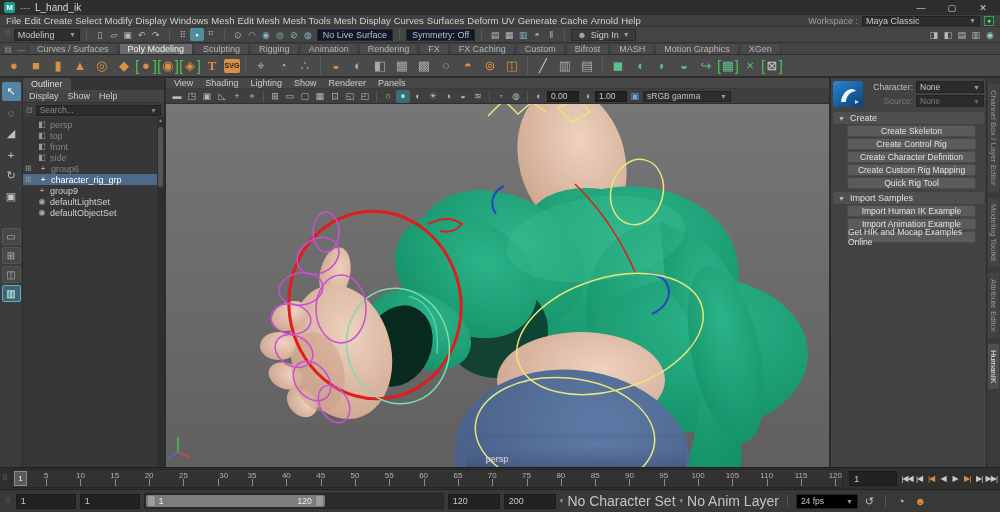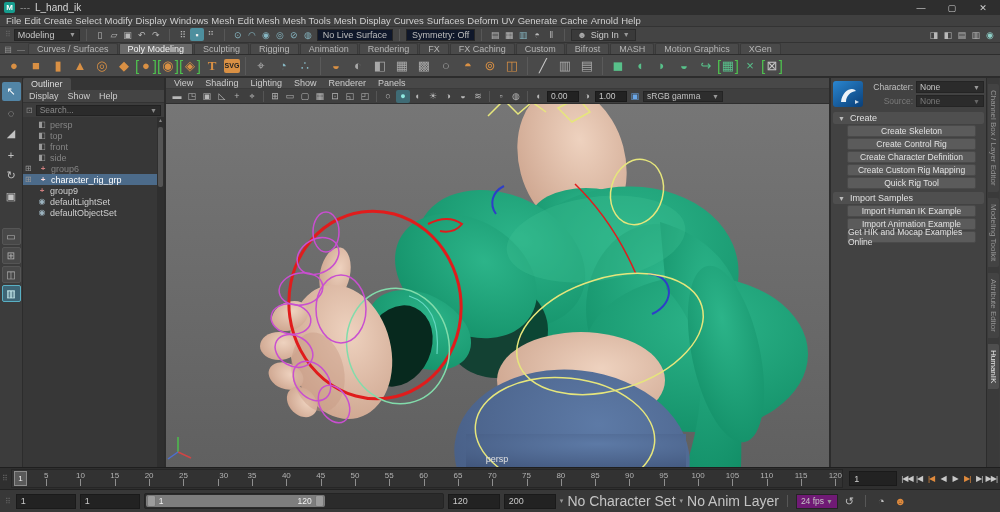--- a/index.html
+++ b/index.html
@@ -69,21 +69,21 @@
   
   #viewport{width:665px;display:flex;flex-direction:column;border-right:2px solid #2c2c2c}
   #vp-menus{height:11px;background:#484848;display:flex;gap:12px;align-items:center;padding:0 8px;border-bottom:1px solid #3a3a3a}
   #vp-menus span{font-size:9px;color:#ccc}
   #vp-icons{height:15px;background:#3f3f3f;display:flex;align-items:center;padding:0 4px;gap:1px;border-bottom:1px solid #2f2f2f}
   .vicon{width:14px;height:13px;display:flex;align-items:center;justify-content:center;font-size:9px;color:#b8b8b8}
   .vicon.active{background:#3f6b75;color:#8fe8e0;border-radius:2px}
   .vicon.blue{color:#6aa7e8}
   .vpsep{width:1px;height:11px;background:#2e2e2e;border-right:1px solid #555;margin:0 3px}
   .vfield{width:32px;height:11px;background:#222;border:1px solid #1a1a1a;color:#c8c8c8;font-size:8.5px;display:flex;align-items:center;padding:0 3px}
-  #vp-colorspace{width:80px;height:11px;background:#2d2d2d;border:1px solid #242424;color:#c0c0c0;font-size:8.5px;display:flex;align-items:center;justify-content:space-between;padding:0 3px}
+  #vp-colorspace{width:88px;height:11px;background:#2d2d2d;border:1px solid #242424;color:#c0c0c0;font-size:8.5px;display:flex;align-items:center;justify-content:space-between;padding:0 3px}
   #scene{flex:1;position:relative;overflow:hidden}
   #scene svg{display:block}
   
   #humanik{width:156px;background:#424242;display:flex;flex-direction:column;padding:3px 2px;gap:2px;border-right:1px solid #2c2c2c}
   #hik-head{display:flex;gap:4px}
   #hik-logo{width:30px;height:26px;border-radius:3px;background:linear-gradient(145deg,#2a86d0,#0a3f78);position:relative;flex-shrink:0}
   #hik-rows{flex:1;display:flex;flex-direction:column;gap:2px}
   .hik-row{display:flex;align-items:center;gap:3px;height:12px}
   .hik-label{width:46px;text-align:right;font-size:8.5px;color:#c0c0c0}
   .hik-label.dim,.hik-select.dim{color:#7a7a7a}
@@ -108,21 +108,21 @@
   
   #rangebar{height:23px;background:#383838;display:flex;align-items:center;padding:0 3px;gap:4px;border-top:1px solid #222}
   .rfield{width:60px;height:15px;background:#222;border:1px solid #1a1a1a;color:#c8c8c8;font-size:9px;display:flex;align-items:center;padding:0 4px}
   .rfield.sm{width:52px}
   #range-track{width:300px;height:16px;background:#2b2b2b;border:1px solid #242424;border-radius:2px;position:relative;flex-shrink:0}
   #range-inner{position:absolute;left:1px;top:1px;bottom:1px;width:60%;background:#7d7d7d;border-radius:2px;display:flex;align-items:center;justify-content:space-between;color:#f0f0f0;font-size:8.5px}
   .rhandle{width:9px;height:12px;background:#9c9c9c;border:1px solid #777;border-radius:2px;margin:0 1px}
   #range-inner .lbl{padding:0 2px}
   .rb-label{font-size:14px;color:#c4c4c4;white-space:nowrap}
   .tri-sm{font-size:7px;color:#999}
-  #fps-select{width:42px;height:15px;background:#701a75;border:1px solid #242424;color:#c4c4c4;font-size:8.5px;display:flex;align-items:center;justify-content:space-between;padding:0 4px}
+  #fps-select{width:62px;height:15px;background:#000000;border:1px solid #242424;color:#c4c4c4;font-size:8.5px;display:flex;align-items:center;justify-content:space-between;padding:0 4px}
   .rb-icon{width:15px;height:15px;display:flex;align-items:center;justify-content:center;color:#c0c0c0;font-size:11px}
   .rb-icon.orange{color:#e08a3c}
 </style>
 </head>
 <body>
 
 <div id="titlebar">
   <div id="maya-logo">M</div>
   <span style="color:#8a8a8a">---</span>
   <span>L_hand_ik</span>
@@ -147,20 +147,28 @@
       <div class="menu-item">Mesh Display</div>
       <div class="menu-item">Curves</div>
       <div class="menu-item">Surfaces</div>
       <div class="menu-item">Deform</div>
       <div class="menu-item">UV</div>
       <div class="menu-item">Generate</div>
       <div class="menu-item">Cache</div>
       <div class="menu-item">Arnold</div>
       <div class="menu-item">Help</div>
     </div>
+  <div id="workspace">
+    <span>Workspace :</span>
+    <div id="workspace-select">
+      <span>Maya Classic</span>
+        <span style="font-size:7px;color:#999">▼</span>
+    </div>
+    <div id="workspace-lock">●</div>
+  </div>
 </div>
 
 <div id="statusline">
   <span class="grip">⠿</span>
   <div id="mode-select">
     <span>Modeling</span>
       <span style="font-size:7px;color:#999">▼</span>
   </div>
   <div class="vsep"></div>
   <div class="fx" id="sl-file">

